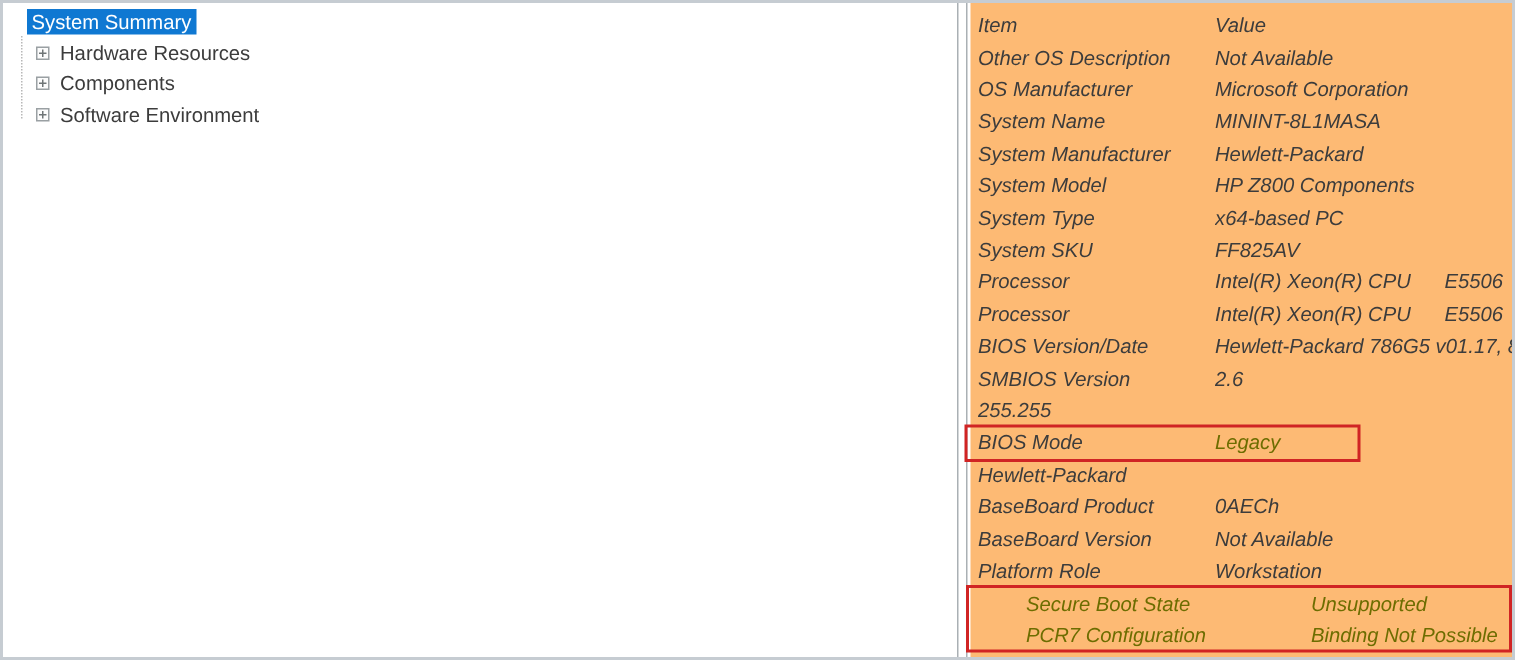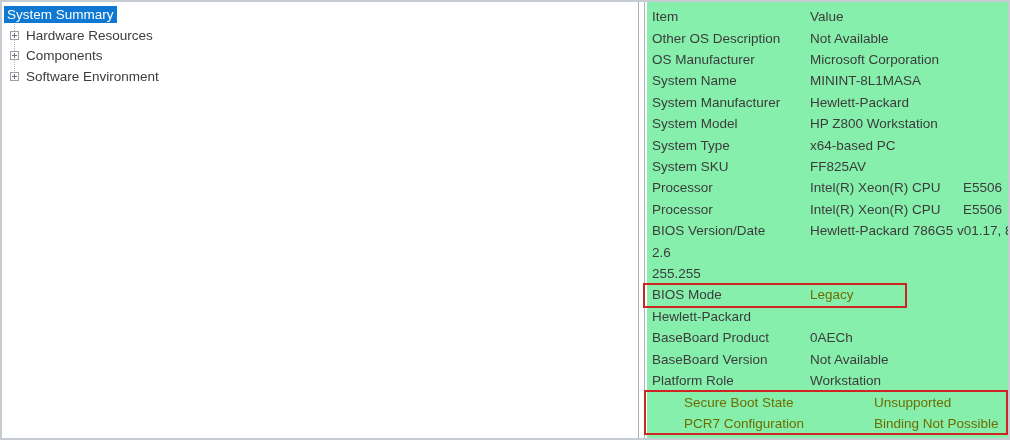--- a/index.html
+++ b/index.html
@@ -29,21 +29,21 @@
     position: absolute;
     left: 12px; top: 22px;
     height: 55px; width: 0;
     border-left: 1px dotted #b8b8b8;
   }
   .tree-items { position: relative; padding-top: 2px; }
   .tree-row {
     display: flex;
     align-items: center;
     height: 20.8px;
-    padding-left: 2px;
+    padding-left: 16px;
     cursor: default;
     white-space: nowrap;
   }
   .plus-box {
     position: relative;
     width: 9px; height: 9px;
     margin: 0 4px 0 6px;
     border: 1px solid #9aa0a3;
     background: #fcfcfc;
     flex: 0 0 auto;
@@ -68,21 +68,22 @@
   .divider { position: absolute; top: 0; bottom: 0; width: 1px; background: #aab0b4; }
   .divider.d1 { left: 636px; }
   .divider.d2 { left: 642px; }
 
   
   .detail-panel {
     position: absolute;
     left: 645px; top: 0; right: 0; bottom: 0;
     padding-top: 4px;
     overflow: hidden;
-    background: #86efac;
+    background: #fdba74;
+    font-style: italic;
   }
   .grid-row {
     display: flex;
     align-items: center;
     height: 21.42px;
     padding-left: 5px;
     white-space: nowrap;
     overflow: hidden;
   }
   .cell { display: block; overflow: hidden; }
@@ -158,21 +159,21 @@
           <span class="cell value">MININT-8L1MASA</span>
         </div>
 
         <div class="grid-row">
           <span class="cell item">System Manufacturer</span>
           <span class="cell value">Hewlett-Packard</span>
         </div>
 
         <div class="grid-row">
           <span class="cell item">System Model</span>
-          <span class="cell value">HP Z800 Workstation</span>
+          <span class="cell value">HP Z800 Components</span>
         </div>
 
         <div class="grid-row">
           <span class="cell item">System Type</span>
           <span class="cell value">x64-based PC</span>
         </div>
 
         <div class="grid-row">
           <span class="cell item">System SKU</span>
           <span class="cell value">FF825AV</span>
@@ -187,20 +188,21 @@
           <span class="cell item">Processor</span>
           <span class="cell value">Intel(R) Xeon(R) CPU      E5506</span>
         </div>
 
         <div class="grid-row">
           <span class="cell item">BIOS Version/Date</span>
           <span class="cell value">Hewlett-Packard 786G5 v01.17, 8/</span>
         </div>
 
         <div class="grid-row">
+          <span class="cell item">SMBIOS Version</span>
           <span class="cell value">2.6</span>
         </div>
 
         <div class="grid-row">
           <span class="cell value">255.255</span>
         </div>
 
         <div class="grid-row hl-value">
           <span class="cell item">BIOS Mode</span>
           <span class="cell value">Legacy</span>

